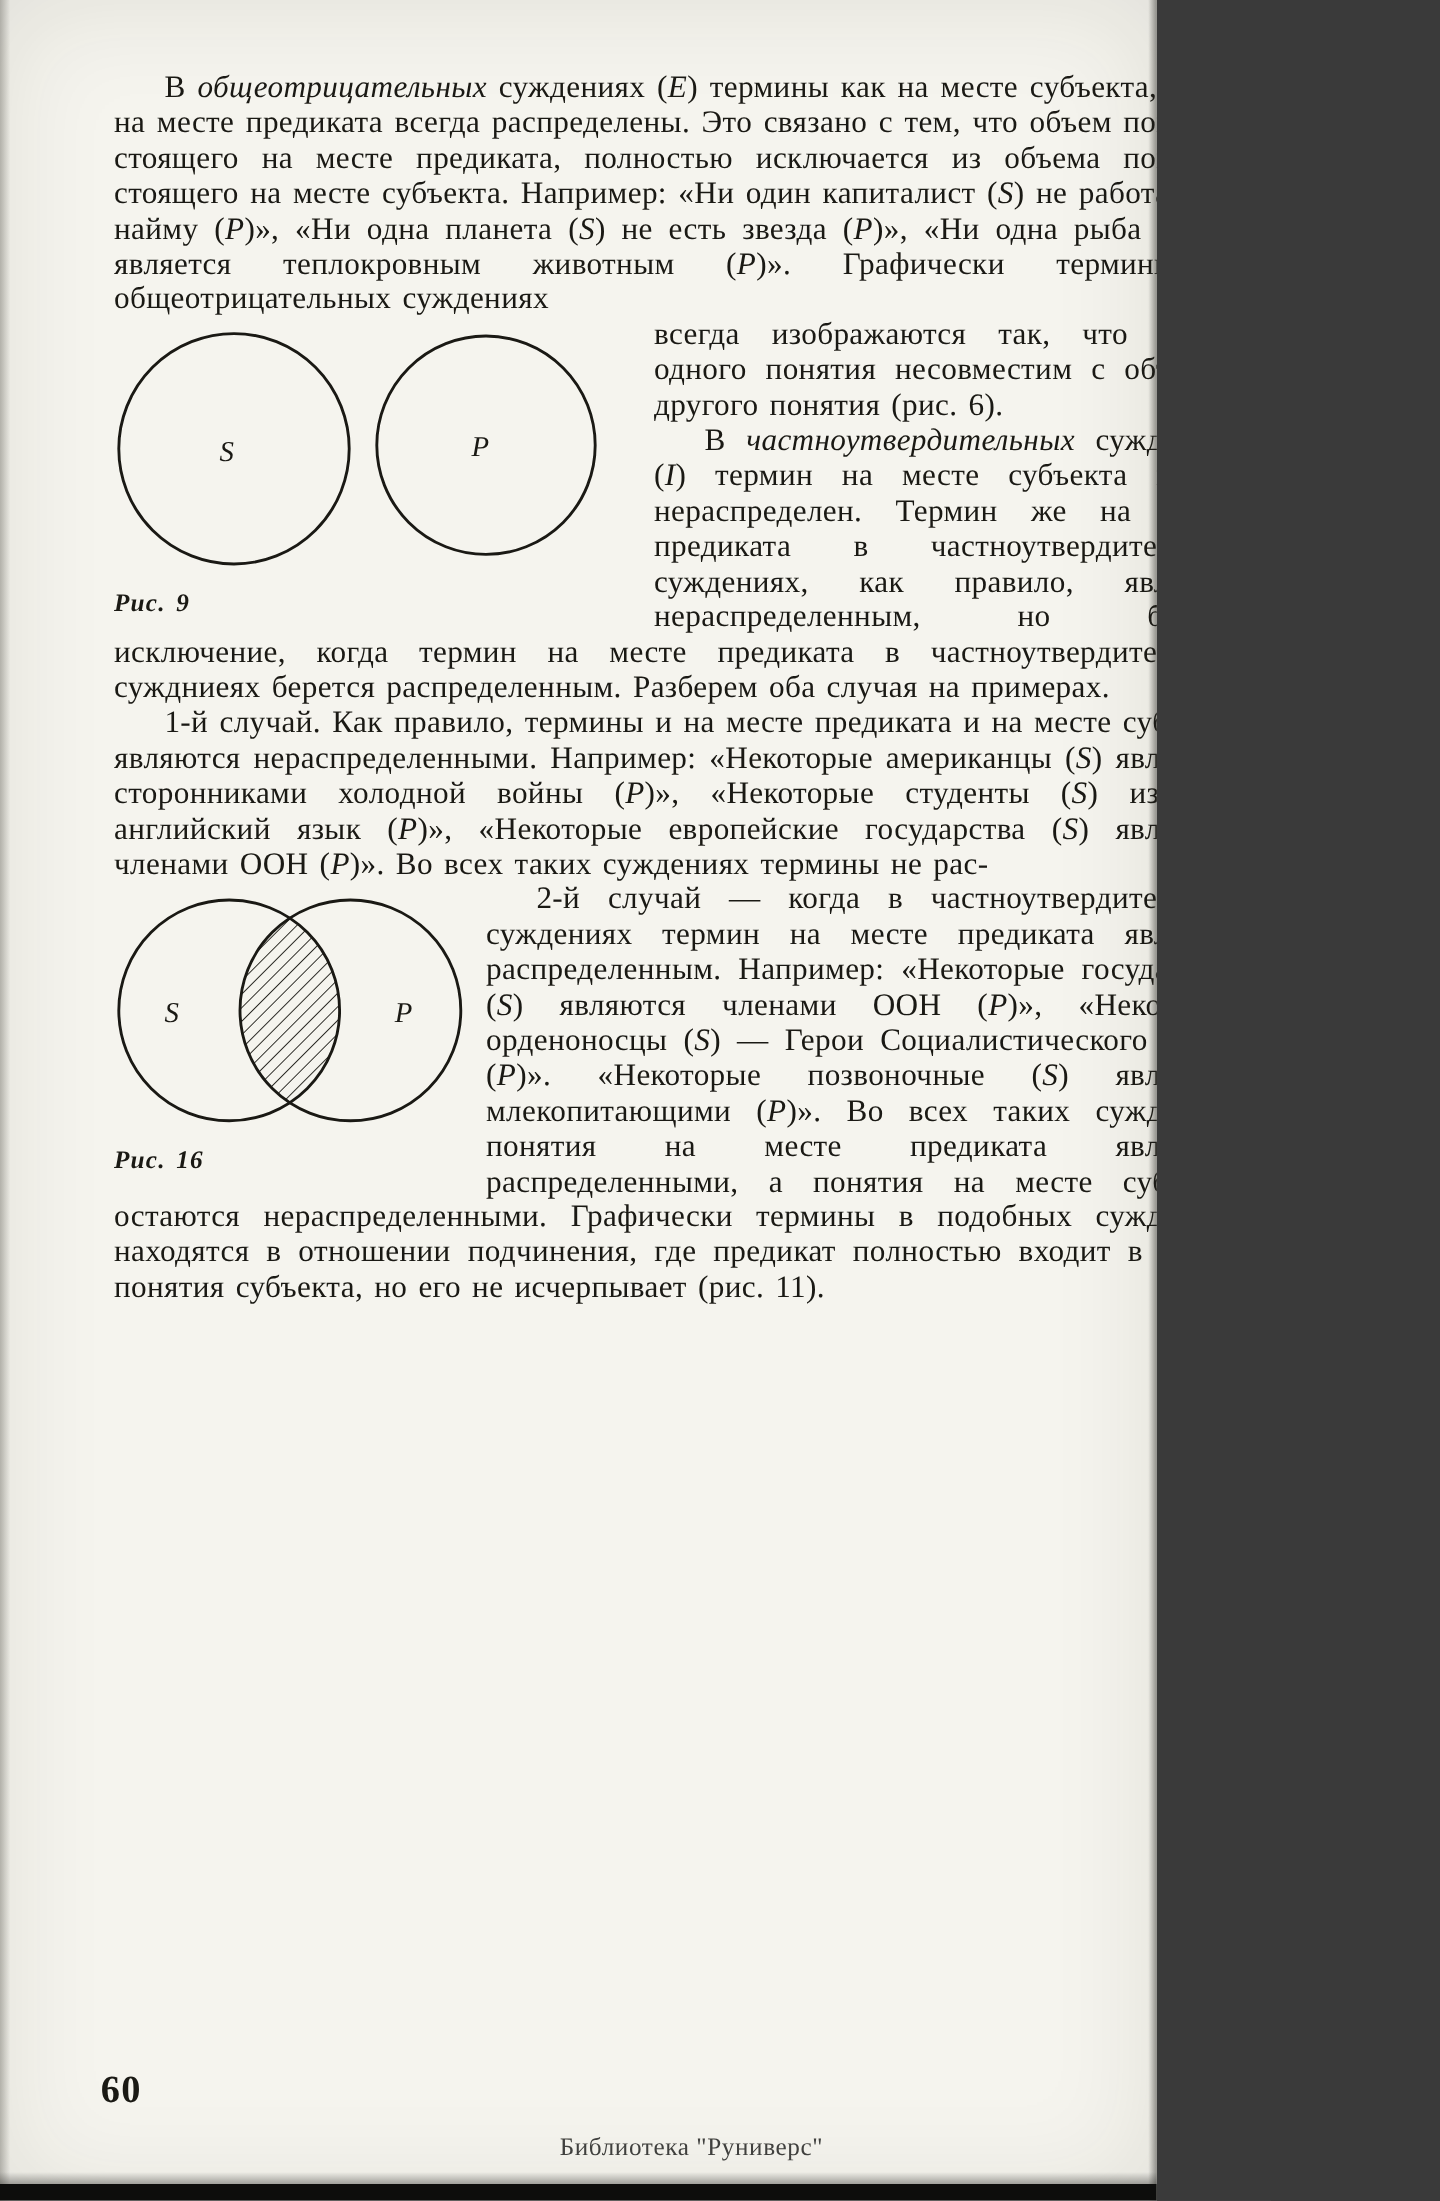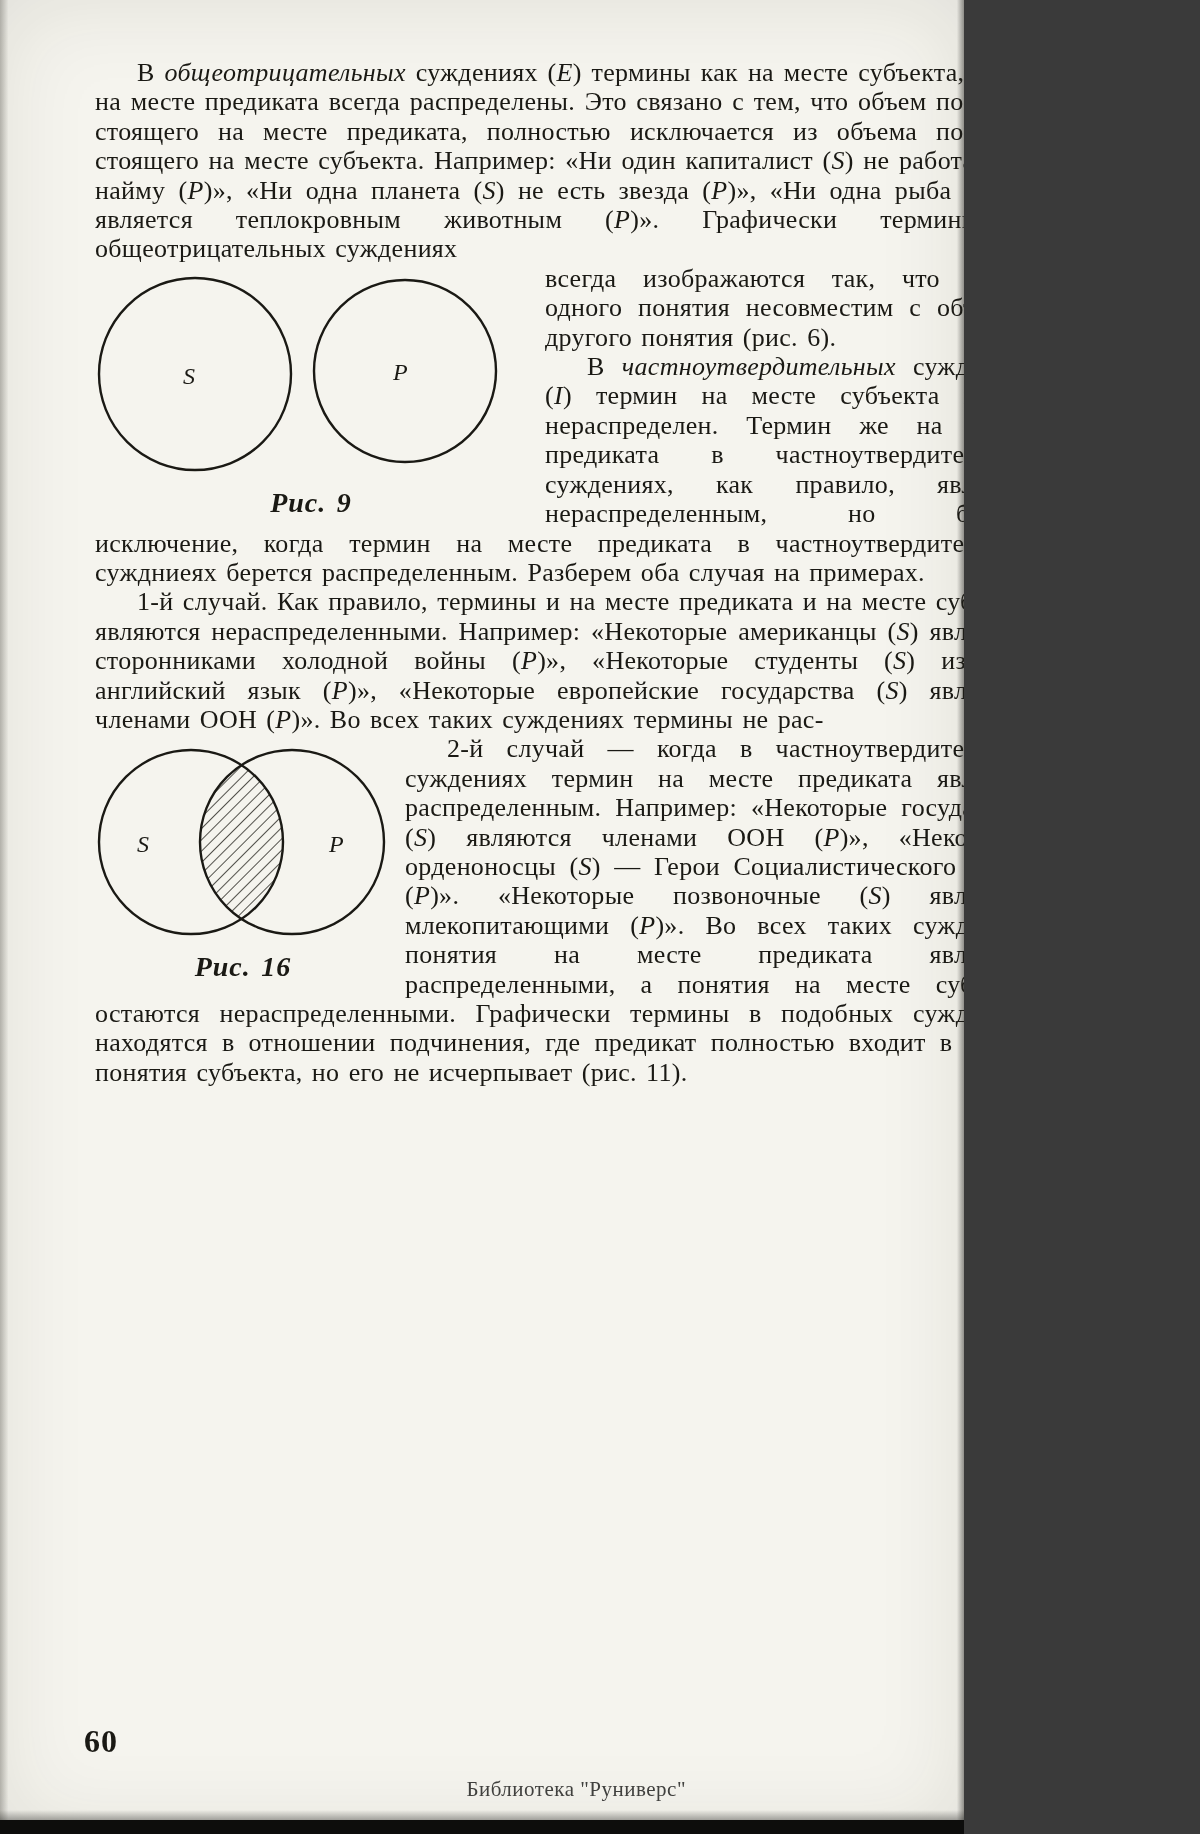--- a/index.html
+++ b/index.html
@@ -36,24 +36,24 @@
   .fig-9{width:432px;margin:6px 18px 6px 0;}
   .fig-10{width:296px;margin:8px 14px 4px 0;}
   .fig svg{display:block;}
   .fig svg text{
     font-family:"Liberation Serif", serif;
     font-style:italic;
     font-size:24px;
     fill:#1a1914;
   }
   .fig-caption{
-    text-align:center;
+    text-align:left;
     font-style:italic;
     font-weight:bold;
-    font-size:28px;
+    font-size:21px;
     letter-spacing:1px;
     margin-top:8px;
   }
 
   .page-number{
     position:absolute;left:84px;bottom:74px;
     font-size:32px;font-weight:bold;letter-spacing:1px;
   }
   .watermark{
     position:absolute;right:278px;bottom:32px;

